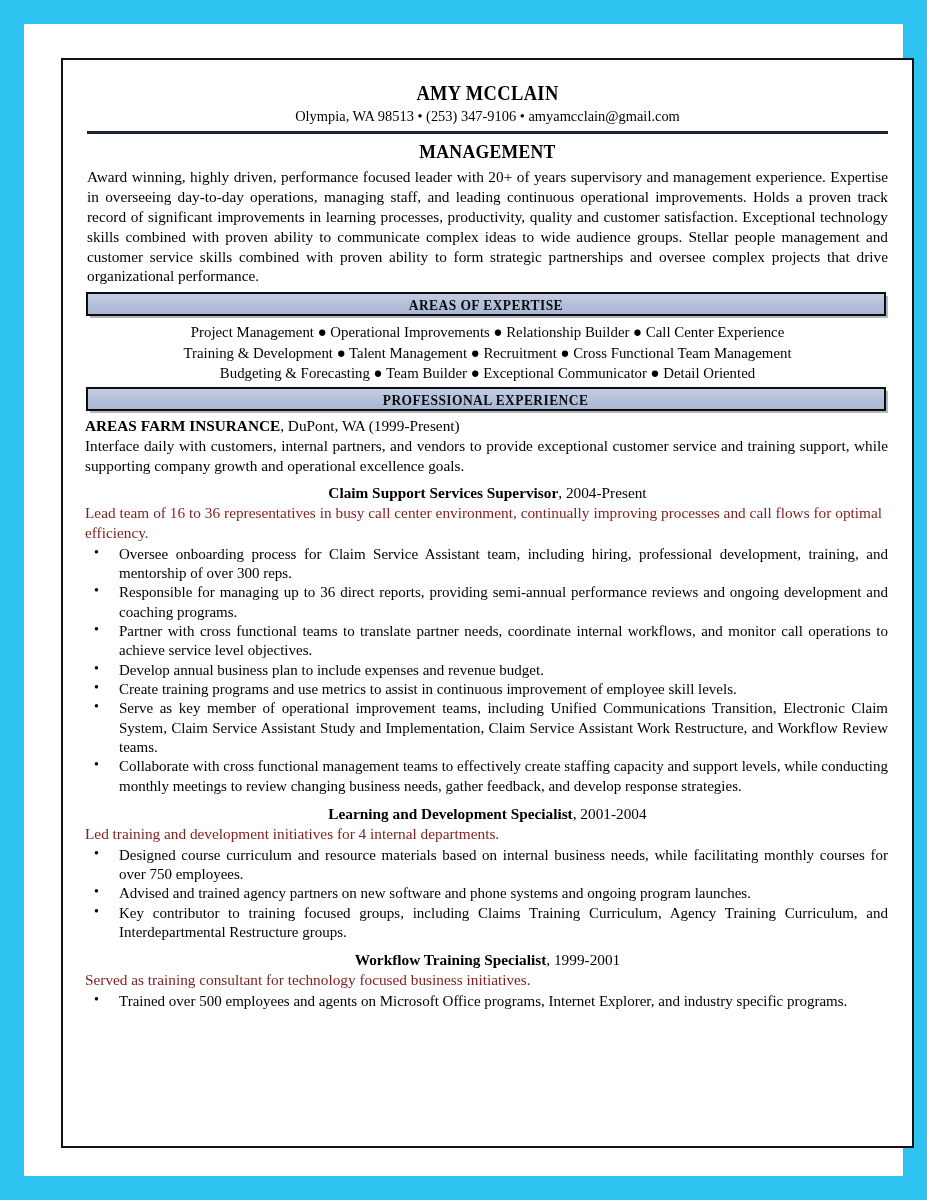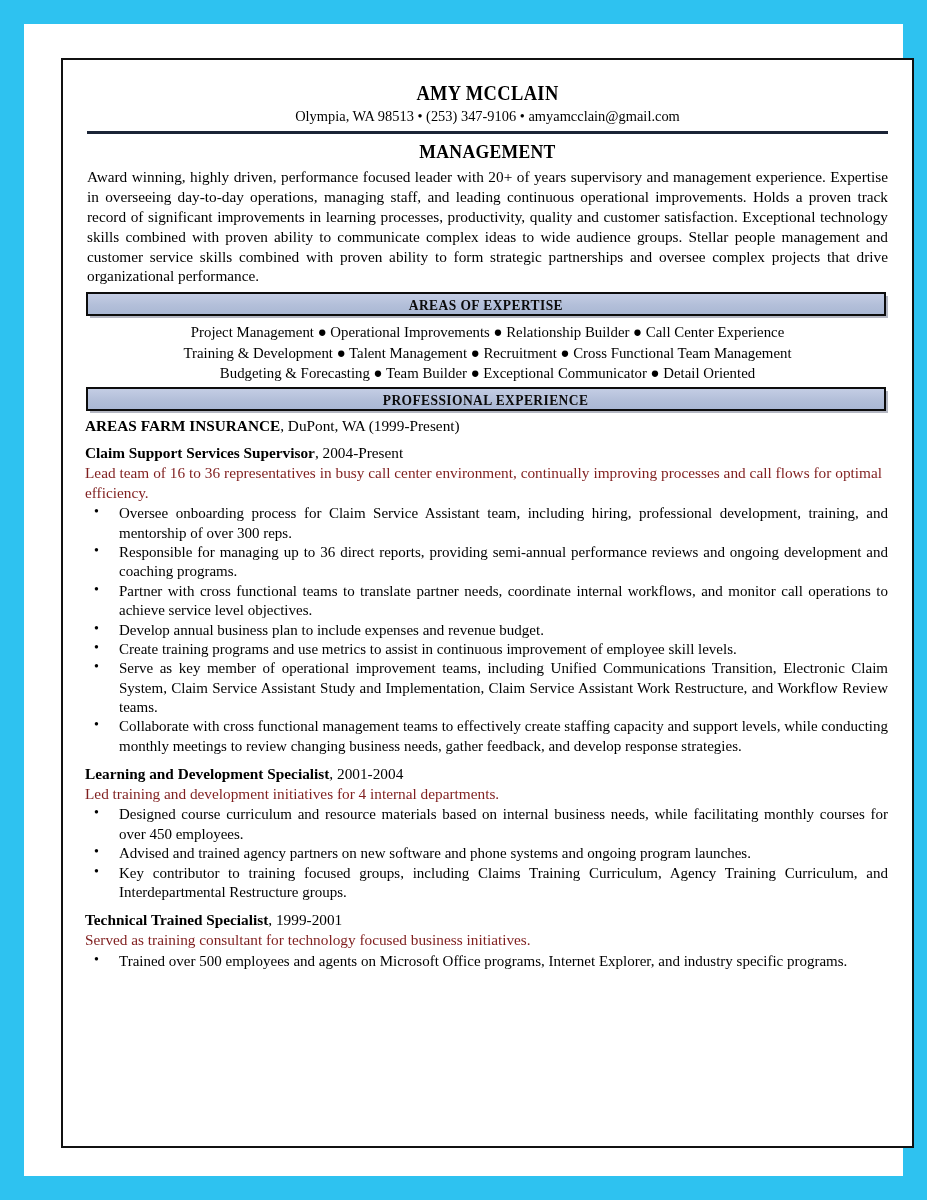--- a/index.html
+++ b/index.html
@@ -125,20 +125,21 @@
     font-size: 15.3px;
     line-height: 1.28;
     text-align: justify;
     color: #000;
     margin: 0 2px 2px 0;
   }
   .role-line {
     font-size: 15.3px;
     color: #000;
     margin: 9px 0 1px 0;
+    text-align: center;
   }
   .role-line .role-title { font-weight: bold; }
   .role-summary {
     font-size: 15.3px;
     line-height: 1.28;
     text-align: justify;
     color: #7f1d1d;
     margin: 0 8px 2px 0;
   }
   ul.bullets {
@@ -187,48 +188,49 @@
         <div class="expertise-row">Training &amp; Development ● Talent Management ● Recruitment ● Cross Functional Team Management</div>
         <div class="expertise-row">Budgeting &amp; Forecasting ● Team Builder ● Exceptional Communicator ● Detail Oriented</div>
       </div>
 
       <div class="section-bar">
         <span class="bar-label">PROFESSIONAL EXPERIENCE</span>
       </div>
 
       <div class="exp-block">
         <div class="company-line"><span class="co-name">AREAS FARM INSURANCE</span><span>, DuPont, WA (1999-Present)</span></div>
+        <div class="exp-summary">Interface daily with customers, internal partners, and vendors to provide exceptional customer service and training support, while supporting company growth and operational excellence goals.</div>
       </div>
 
       <div>
         <div class="role-line"><span class="role-title">Claim Support Services Supervisor</span><span>, 2004-Present</span></div>
         <div class="role-summary">Lead team of 16 to 36 representatives in busy call center environment, continually improving processes and call flows for optimal efficiency.</div>
         <ul class="bullets">
           <li>Oversee onboarding process for Claim Service Assistant team, including hiring, professional development, training, and mentorship of over 300 reps.</li>
           <li>Responsible for managing up to 36 direct reports, providing semi-annual performance reviews and ongoing development and coaching programs.</li>
           <li>Partner with cross functional teams to translate partner needs, coordinate internal workflows, and monitor call operations to achieve service level objectives.</li>
           <li>Develop annual business plan to include expenses and revenue budget.</li>
           <li>Create training programs and use metrics to assist in continuous improvement of employee skill levels.</li>
           <li>Serve as key member of operational improvement teams, including Unified Communications Transition, Electronic Claim System, Claim Service Assistant Study and Implementation, Claim Service Assistant Work Restructure, and Workflow Review teams.</li>
           <li>Collaborate with cross functional management teams to effectively create staffing capacity and support levels, while conducting monthly meetings to review changing business needs, gather feedback, and develop response strategies.</li>
         </ul>
       </div>
 
       <div>
         <div class="role-line"><span class="role-title">Learning and Development Specialist</span><span>, 2001-2004</span></div>
         <div class="role-summary">Led training and development initiatives for 4 internal departments.</div>
         <ul class="bullets">
-          <li>Designed course curriculum and resource materials based on internal business needs, while facilitating monthly courses for over 450 employees.</li>
+          <li>Designed course curriculum and resource materials based on internal business needs, while facilitating monthly courses for over 750 employees.</li>
           <li>Advised and trained agency partners on new software and phone systems and ongoing program launches.</li>
           <li>Key contributor to training focused groups, including Claims Training Curriculum, Agency Training Curriculum, and Interdepartmental Restructure groups.</li>
         </ul>
       </div>
 
       <div>
-        <div class="role-line"><span class="role-title">Technical Trained Specialist</span><span>, 1999-2001</span></div>
+        <div class="role-line"><span class="role-title">Workflow Training Specialist</span><span>, 1999-2001</span></div>
         <div class="role-summary">Served as training consultant for technology focused business initiatives.</div>
         <ul class="bullets">
           <li>Trained over 500 employees and agents on Microsoft Office programs, Internet Explorer, and industry specific programs.</li>
         </ul>
       </div>
 
     </div>
   </div>
 </div>
 

